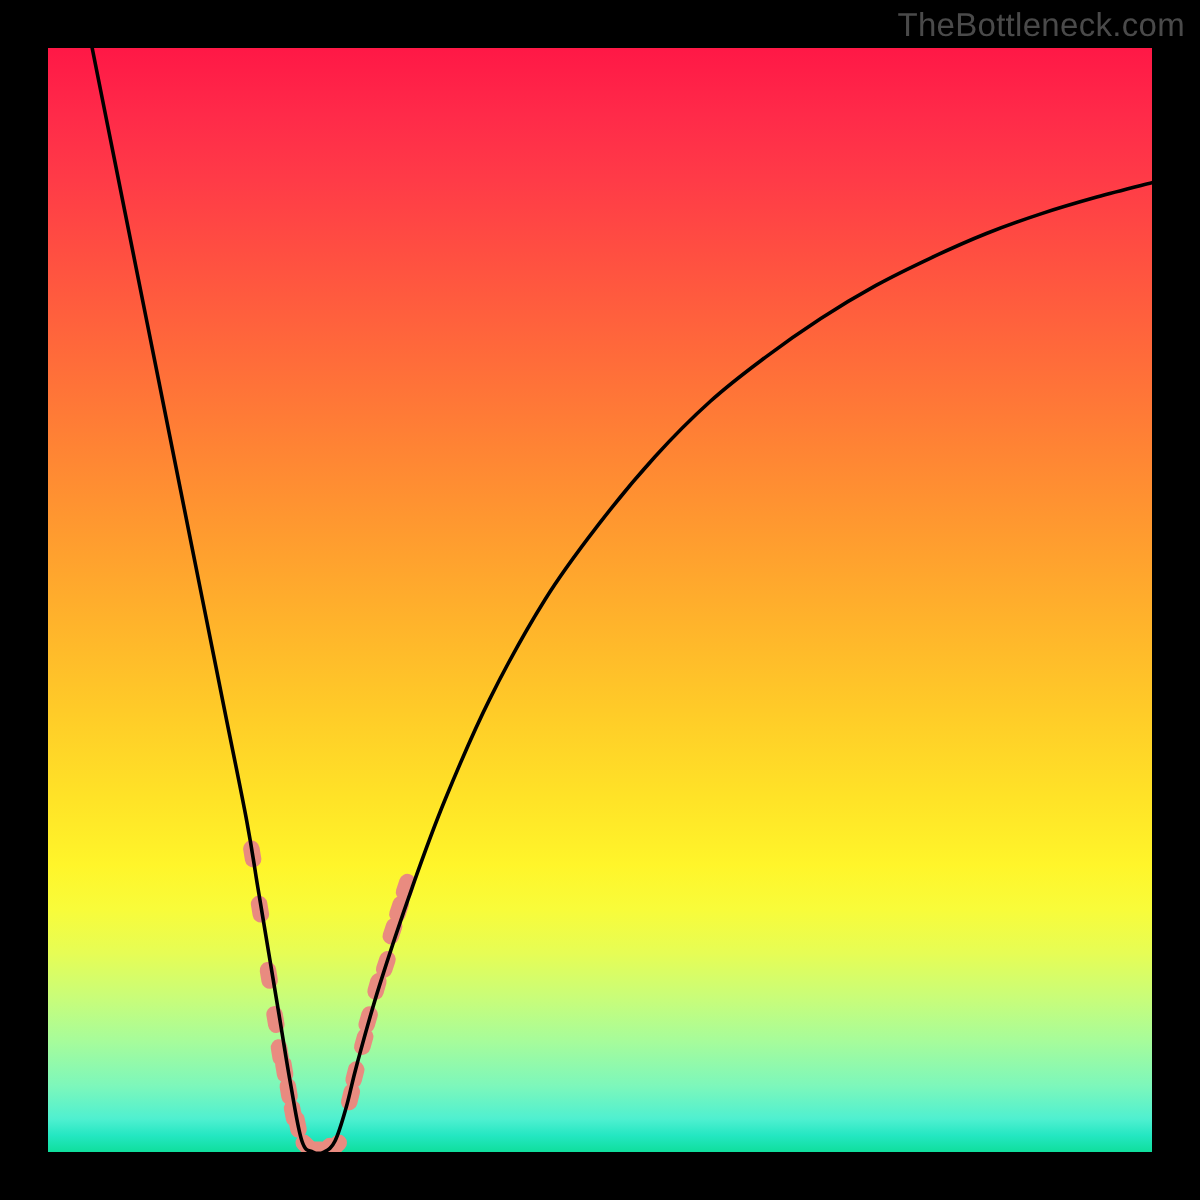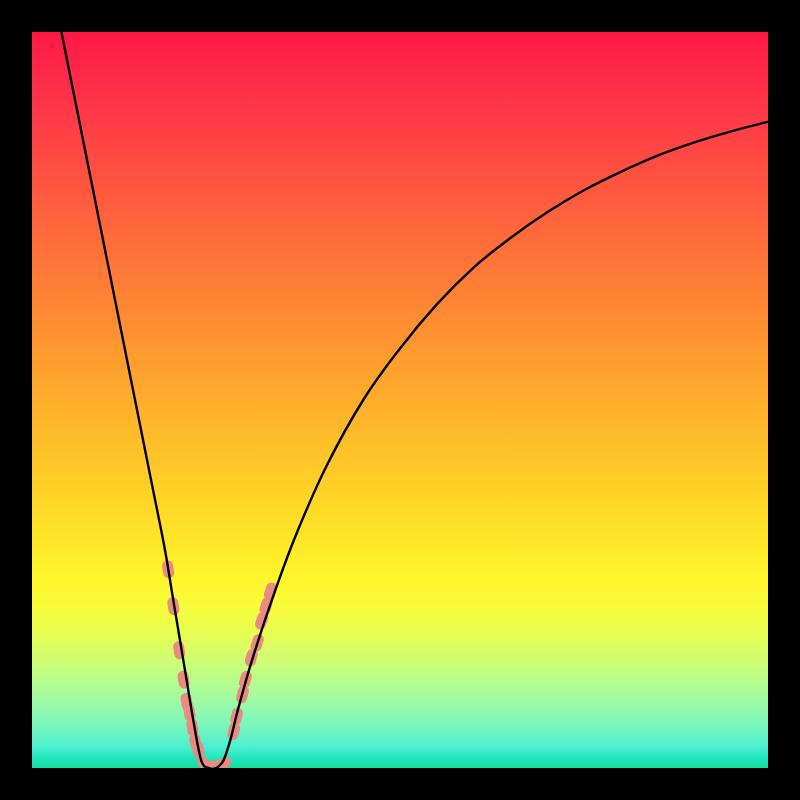--- a/index.html
+++ b/index.html
@@ -90,13 +90,14 @@
           <rect x="-9" y="-5.5" width="18" height="11" rx="5.5" fill="#e98b80" transform="translate(213.44,647.6800000000001) rotate(-74.05460409907717)"></rect>
           <rect x="-9" y="-5.5" width="18" height="11" rx="5.5" fill="#e98b80" transform="translate(219.328,625.6) rotate(-74.05460409907717)"></rect>
           <rect x="-9" y="-5.5" width="18" height="11" rx="5.5" fill="#e98b80" transform="translate(225.216,610.88) rotate(-71.56505117707796)"></rect>
           <rect x="-9" y="-5.5" width="18" height="11" rx="5.5" fill="#e98b80" transform="translate(229.632,588.8) rotate(-71.56505117707796)"></rect>
           <rect x="-9" y="-5.5" width="18" height="11" rx="5.5" fill="#e98b80" transform="translate(234.048,574.08) rotate(-71.56505117707796)"></rect>
           <rect x="-9" y="-5.5" width="18" height="11" rx="5.5" fill="#e98b80" transform="translate(238.464,559.36) rotate(-71.56505117707796)"></rect>
         </g>
       <path fill="none" stroke="#000" stroke-width="2.4" stroke-linecap="round" stroke-linejoin="round" d="M 29.44,0 C 32.0896,13.248000000000003 38.8608,47.104000000000035 44.16,73.60000000000002 C 49.459199999999996,100.096 53.5808,120.70399999999992 58.88,147.19999999999993 C 64.17920000000001,173.69599999999994 68.30080000000001,194.30400000000006 73.60000000000001,220.80000000000007 C 78.89920000000001,247.29600000000008 83.0208,267.90400000000005 88.32,294.40000000000003 C 93.61919999999999,320.896 97.74080000000001,341.504 103.04,368 C 108.3392,394.496 112.4608,415.104 117.76,441.59999999999997 C 123.0592,468.09599999999995 128.5056,494.00320000000005 132.48,515.2 C 136.4544,536.3968000000001 137.1904,543.4624 139.84,559.36 C 142.4896,575.2576 144.55040000000002,587.6224 147.20000000000002,603.52 C 149.8496,619.4176 151.9104,631.7824 154.56,647.6800000000001 C 157.2096,663.5776000000001 159.2704,677.2672 161.92,691.84 C 164.56959999999998,706.4128000000001 166.6304,720.6912 169.28,728.64 C 171.9296,736.5888 173.9904,734.6752 176.64,736 C 179.28959999999998,737.3248 181.3504,737.3248 184,736 C 186.6496,734.6752 188.71040000000002,733.9392 191.36,728.64 C 194.0096,723.3408 196.07040000000003,715.8335999999999 198.72000000000003,706.56 C 201.36960000000002,697.2864 202.1056,691.6928 206.08,677.12 C 210.05440000000002,662.5472 214.176,646.7968000000001 220.79999999999998,625.6 C 227.42399999999998,604.4032 234.93120000000002,581.8816 242.88000000000002,559.36 C 250.82880000000003,536.8384 255.6864,523.0016 264.96,500.48 C 274.23359999999997,477.95840000000004 282.4768,458.0864 294.40000000000003,434.24 C 306.32320000000004,410.3936 317.952,389.1968 331.2,368 C 344.448,346.8032 354.752,333.7024 368,316.48 C 381.248,299.2576 391.552,286.8928 404.8,272.32 C 418.048,257.74719999999996 428.352,247.44319999999996 441.59999999999997,235.51999999999998 C 454.84799999999996,223.5968 465.15200000000004,216.01600000000002 478.40000000000003,206.08000000000004 C 491.648,196.14400000000006 501.95199999999994,188.93120000000005 515.1999999999999,180.32000000000005 C 528.448,171.70880000000005 538.752,165.52640000000002 552,158.24 C 565.248,150.9536 575.552,146.06655999999992 588.8000000000001,139.83999999999992 C 602.0480000000001,133.6134399999999 612.3520000000001,128.9471999999999 625.6,123.64799999999991 C 638.848,118.34879999999993 649.152,114.77183999999995 662.4,110.39999999999998 C 675.6479999999999,106.02816 685.9519999999999,103.06944 699.1999999999999,99.36000000000001 C 712.448,95.65056000000003 729.376,91.51424000000003 736,89.79200000000003"></path>
     </svg>
   </div>
+  <div class="watermark">TheBottleneck.com</div>
 </div>
 
 </body></html>

